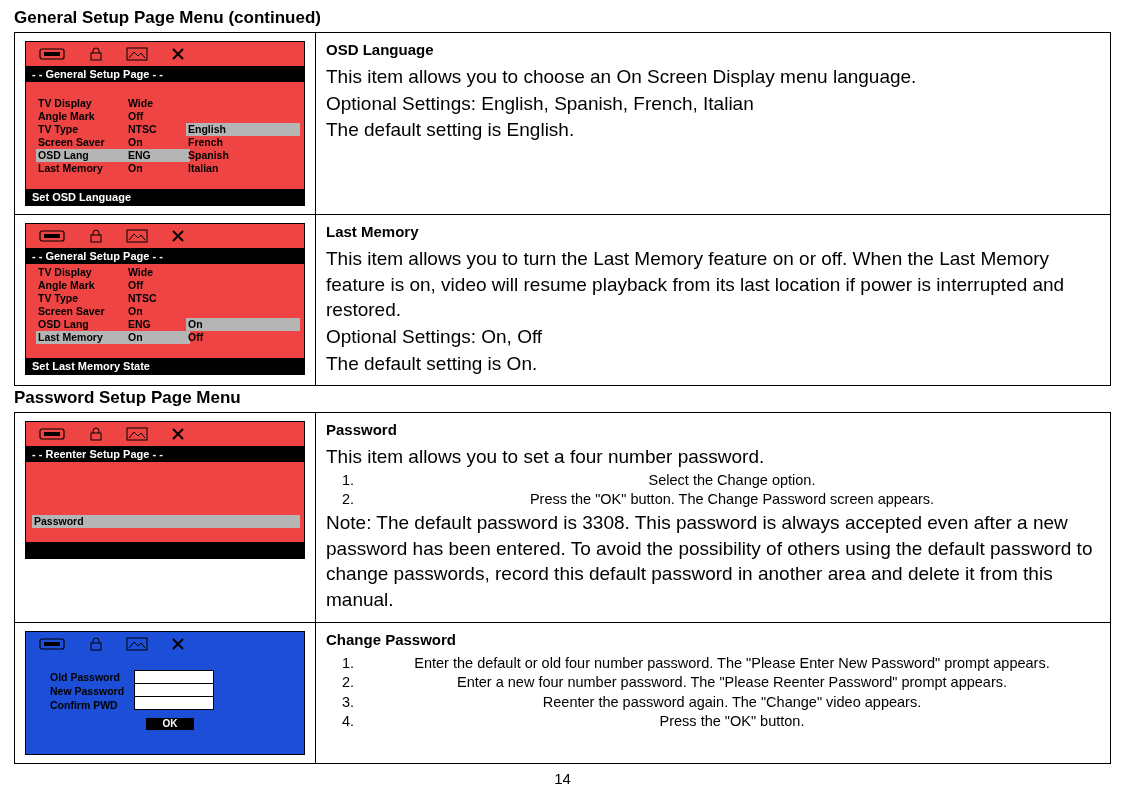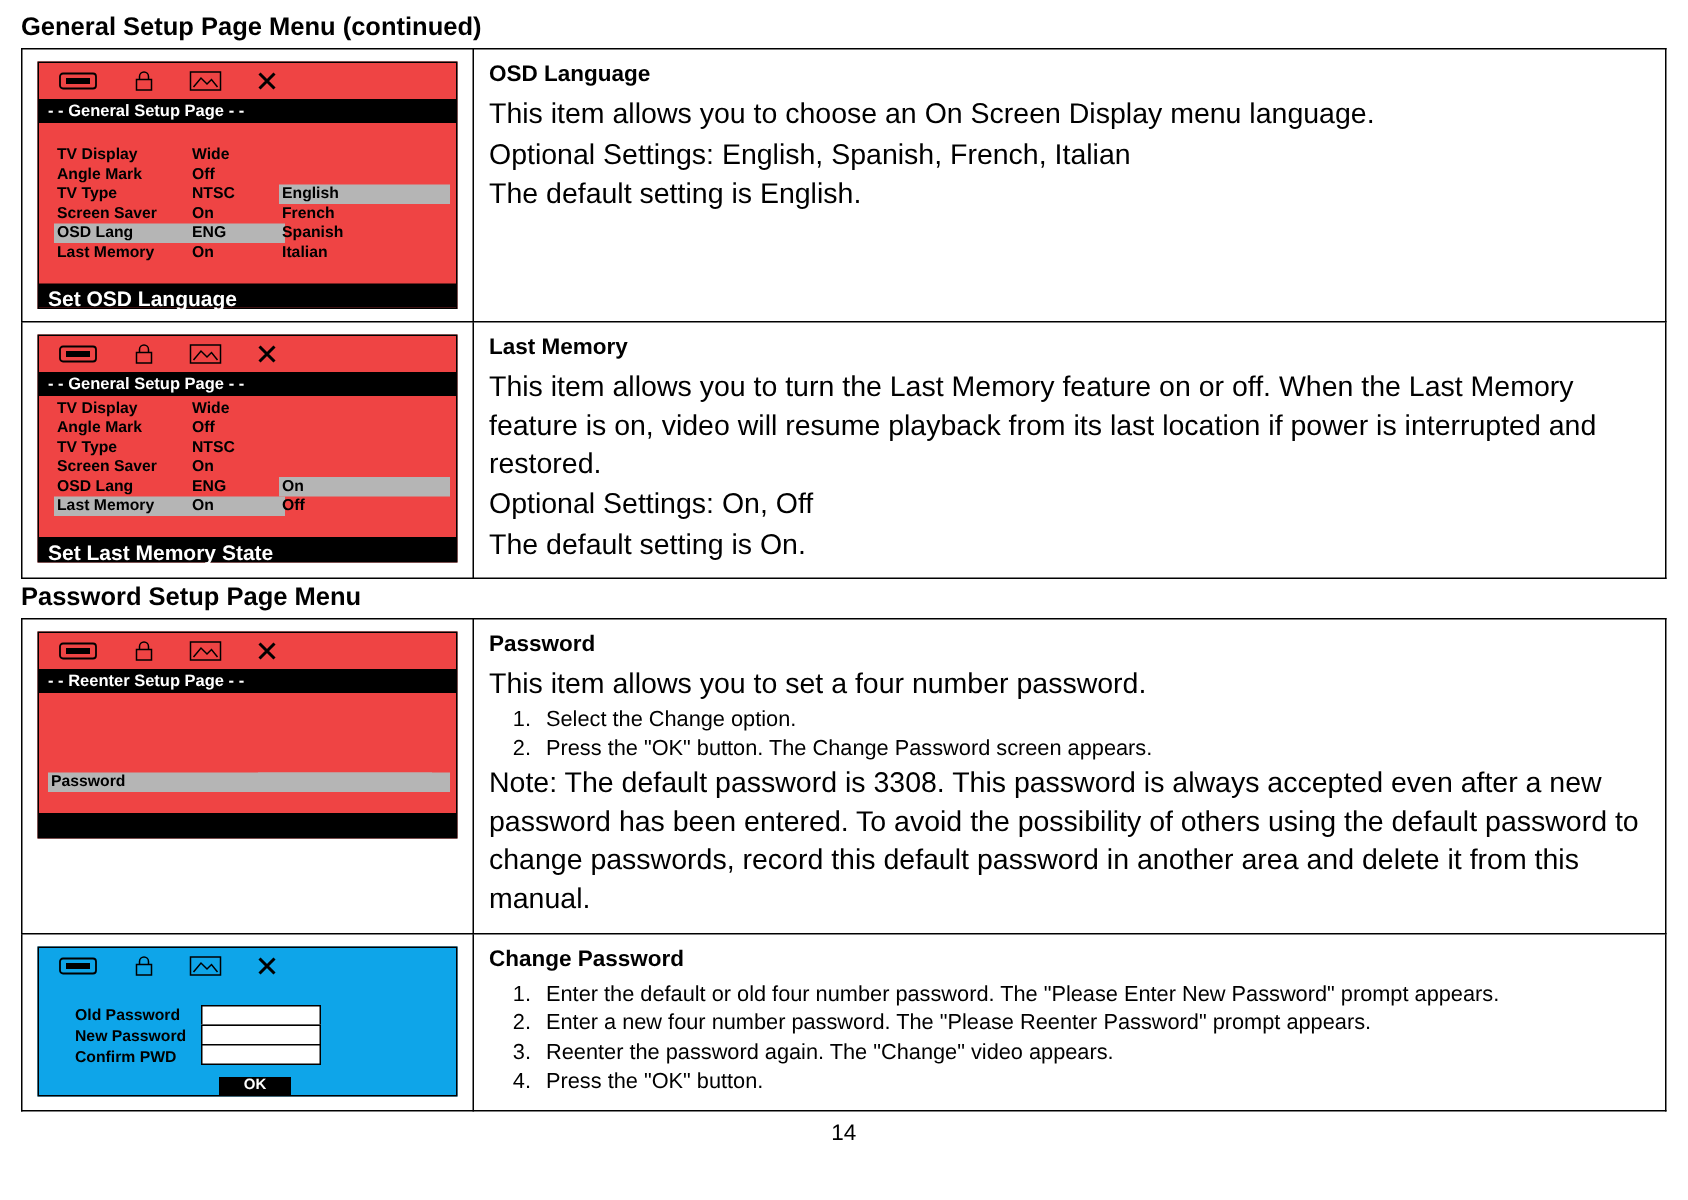--- a/index.html
+++ b/index.html
@@ -36,20 +36,21 @@
     .desc {
       font-size: 19px;
       line-height: 1.35;
     }
     .desc div { margin-bottom: 1px; }
     ol.desc-list {
       font-size: 14.5px;
       line-height: 1.35;
       list-style-position: outside;
       padding-left: 32px;
+      text-align: center;
     }
     ol.desc-list li {
       padding-left: 6px;
     }
     .page-no {
       text-align: center;
       font-size: 15px;
       margin-top: 6px;
     }
     
@@ -73,21 +74,21 @@
       color: #fff;
       font-weight: bold;
       padding: 2px 6px;
       font-size: 11px;
     }
     .osd-footer {
       background: #000;
       color: #fff;
       font-weight: bold;
       padding: 2px 6px;
-      font-size: 14px;
+      font-size: 11px;
       height: 16px;
     }
     .osd-body {
       display: flex;
       padding: 2px 4px 14px 10px;
       font-weight: bold;
       min-height: 80px;
       align-items: flex-end;
     }
     .osd-col1 { width: 90px; }
@@ -98,24 +99,24 @@
     .osd-row.hl-wide {
       background: #b5b5b5;
       margin-right: -116px;
       position: relative;
     }
     .osd-col2 .osd-row.hl { margin-right: -4px; }
     
     .pwd-panel {
       width: 280px;
       border: 1px solid #000;
-      background: #0ea5e9;
+      background: #1d4ed8;
       font-size: 10.5px;
       margin: 0 auto;
-      padding-bottom: 0;
+      padding-bottom: 24px;
     }
     .pwd-content {
       padding: 14px 10px 6px 24px;
       font-weight: bold;
       display: flex;
       gap: 10px;
       align-items: flex-start;
     }
     .pwd-labels div { height: 14px; line-height: 14px; }
     .pwd-fields { display: flex; flex-direction: column; }

